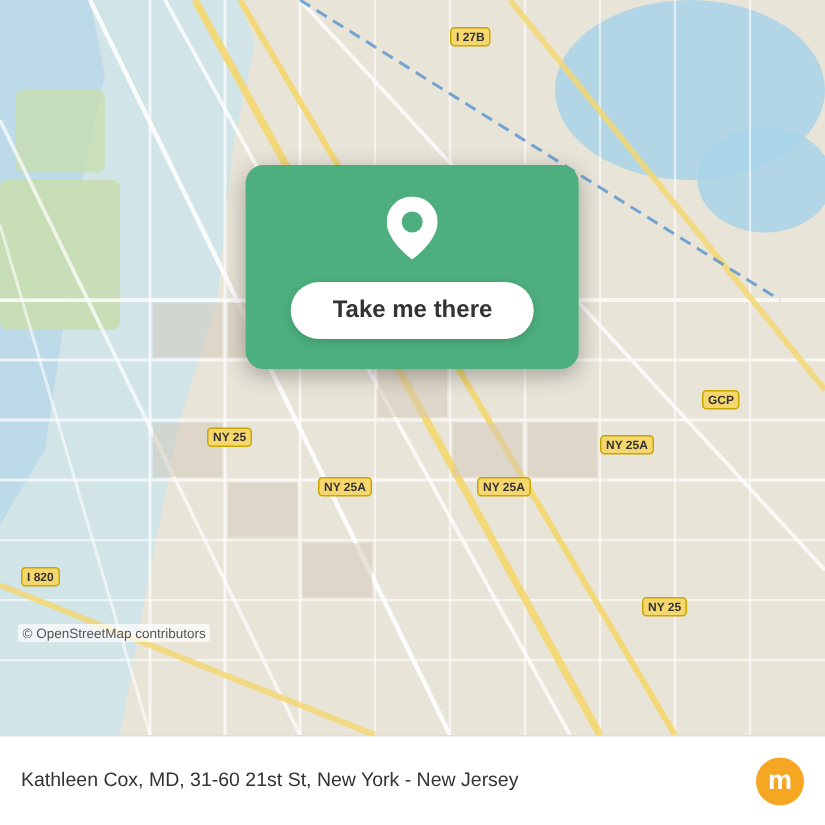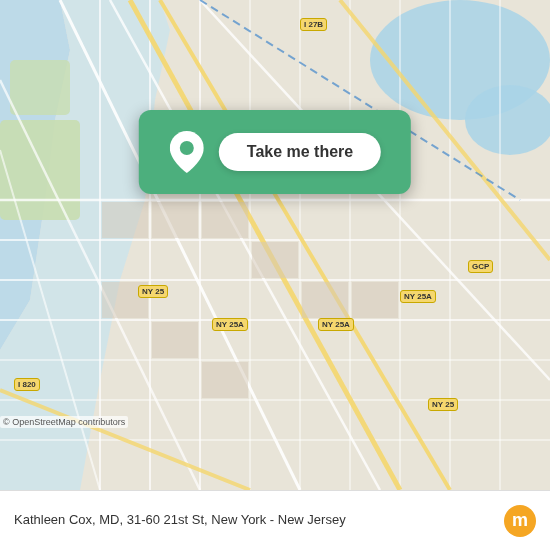--- a/index.html
+++ b/index.html
@@ -36,21 +36,21 @@
     
     .button-card {
       position: absolute;
       top: 110px;
       left: 50%;
       transform: translateX(-50%);
       background: #4caf7d;
       border-radius: 12px;
       padding: 20px 30px;
       display: flex;
-      flex-direction: row;
+      flex-direction: column;
       align-items: center;
       gap: 14px;
       box-shadow: 0 4px 15px rgba(0,0,0,0.3);
       min-width: 200px;
     }
 
     .pin-icon {
       width: 36px;
       height: 44px;
       display: flex;
@@ -108,21 +108,21 @@
       justify-content: center;
       color: white;
       font-weight: bold;
       font-size: 18px;
     }
 
     
     .osm-attr {
       position: absolute;
       bottom: 62px;
-      left: 0;
+      left: 12px;
       font-size: 9px;
       color: #555;
       background: rgba(255,255,255,0.7);
       padding: 1px 3px;
       border-radius: 2px;
     }
 
     
     .road-label {
       position: absolute;

